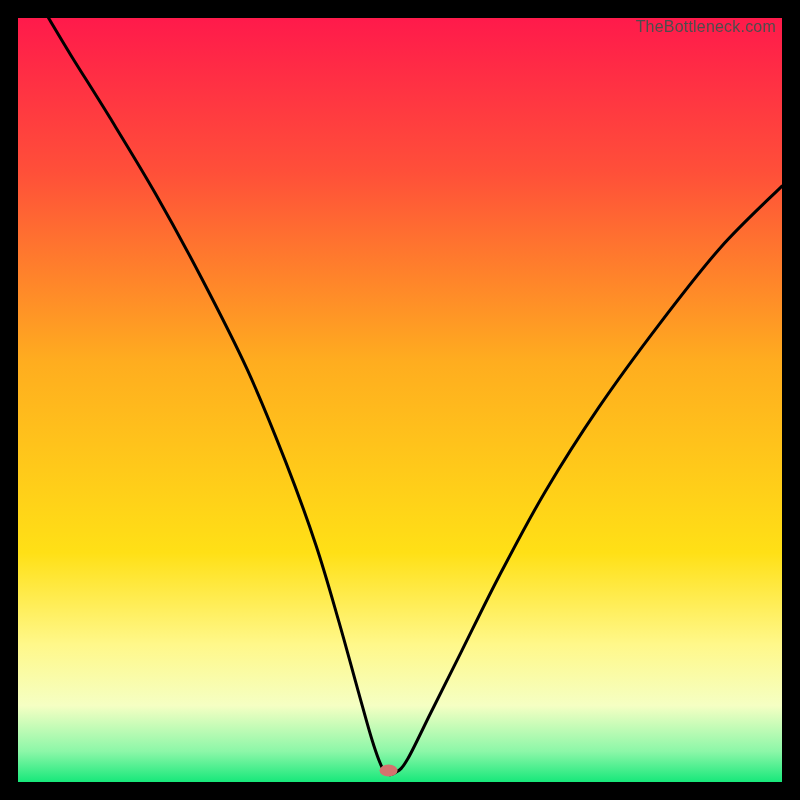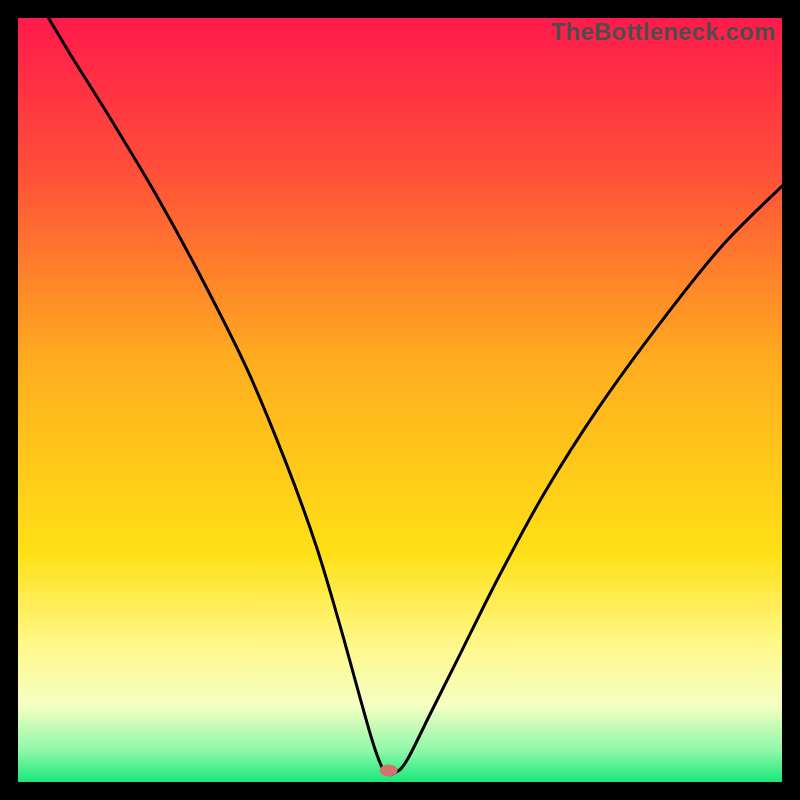--- a/index.html
+++ b/index.html
@@ -24,22 +24,22 @@
     left: 0;
     top: 0;
     width: 764px;
     height: 764px;
   }
   .watermark {
     position: absolute;
     top: 0px;
     right: 6px;
     color: #4d4d4d;
-    font-size: 24px;
-    font-weight: 700;
+    font-size: 16px;
+    font-weight: 400;
     letter-spacing: 0.2px;
     user-select: none;
   }
 </style>
 </head>
 <body>
 
 <div class="frame">
   <svg class="plot" viewBox="0 0 764 764" preserveAspectRatio="none">
     <defs>

